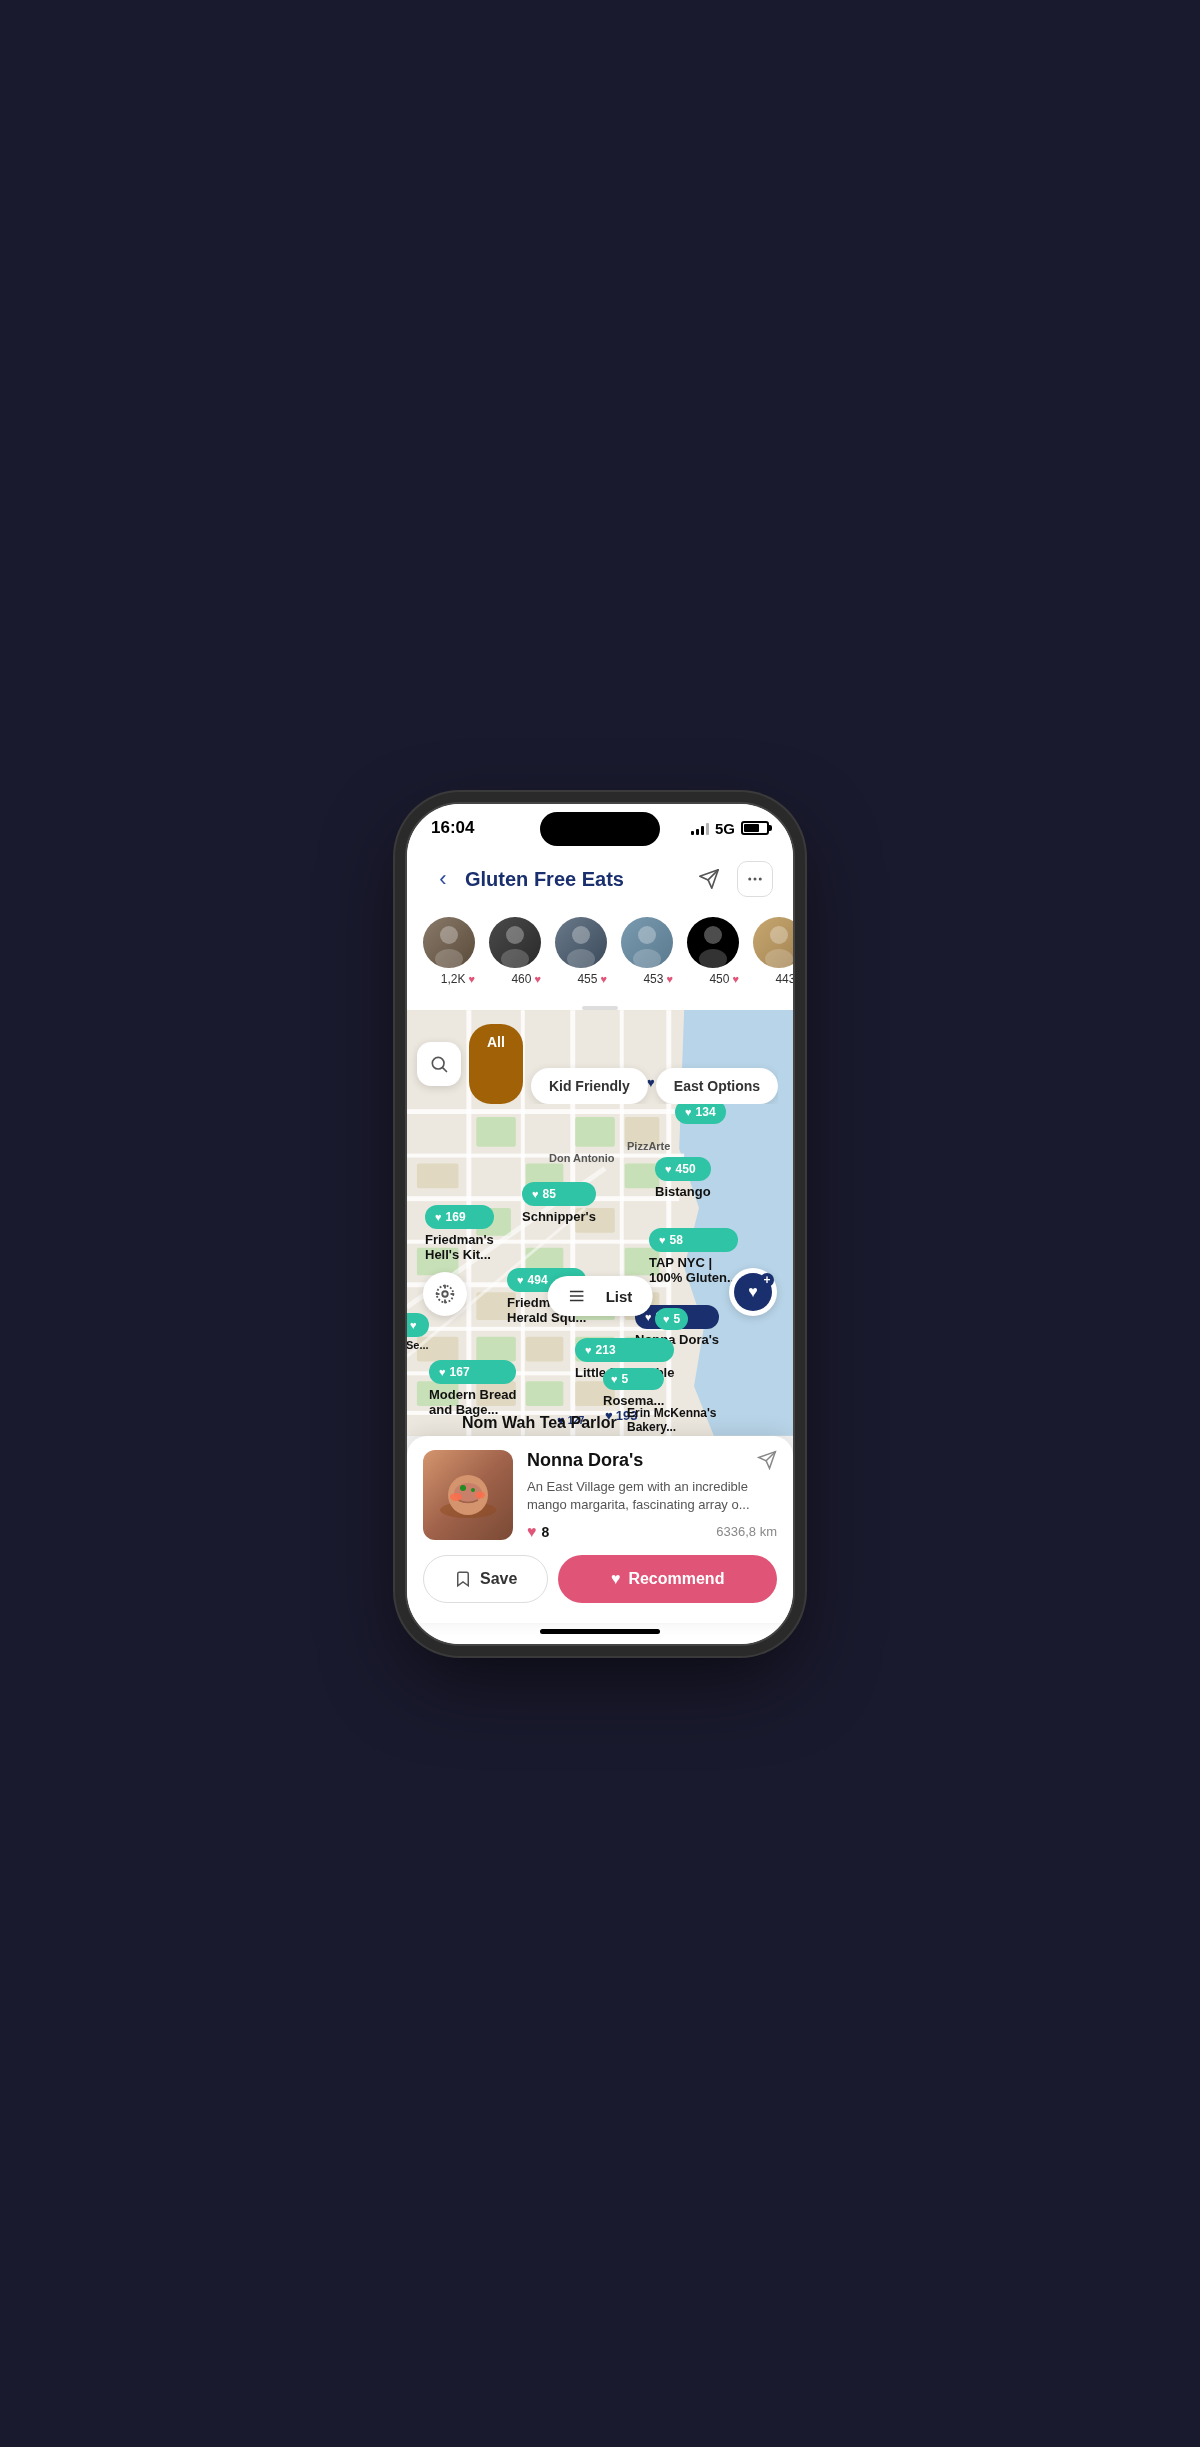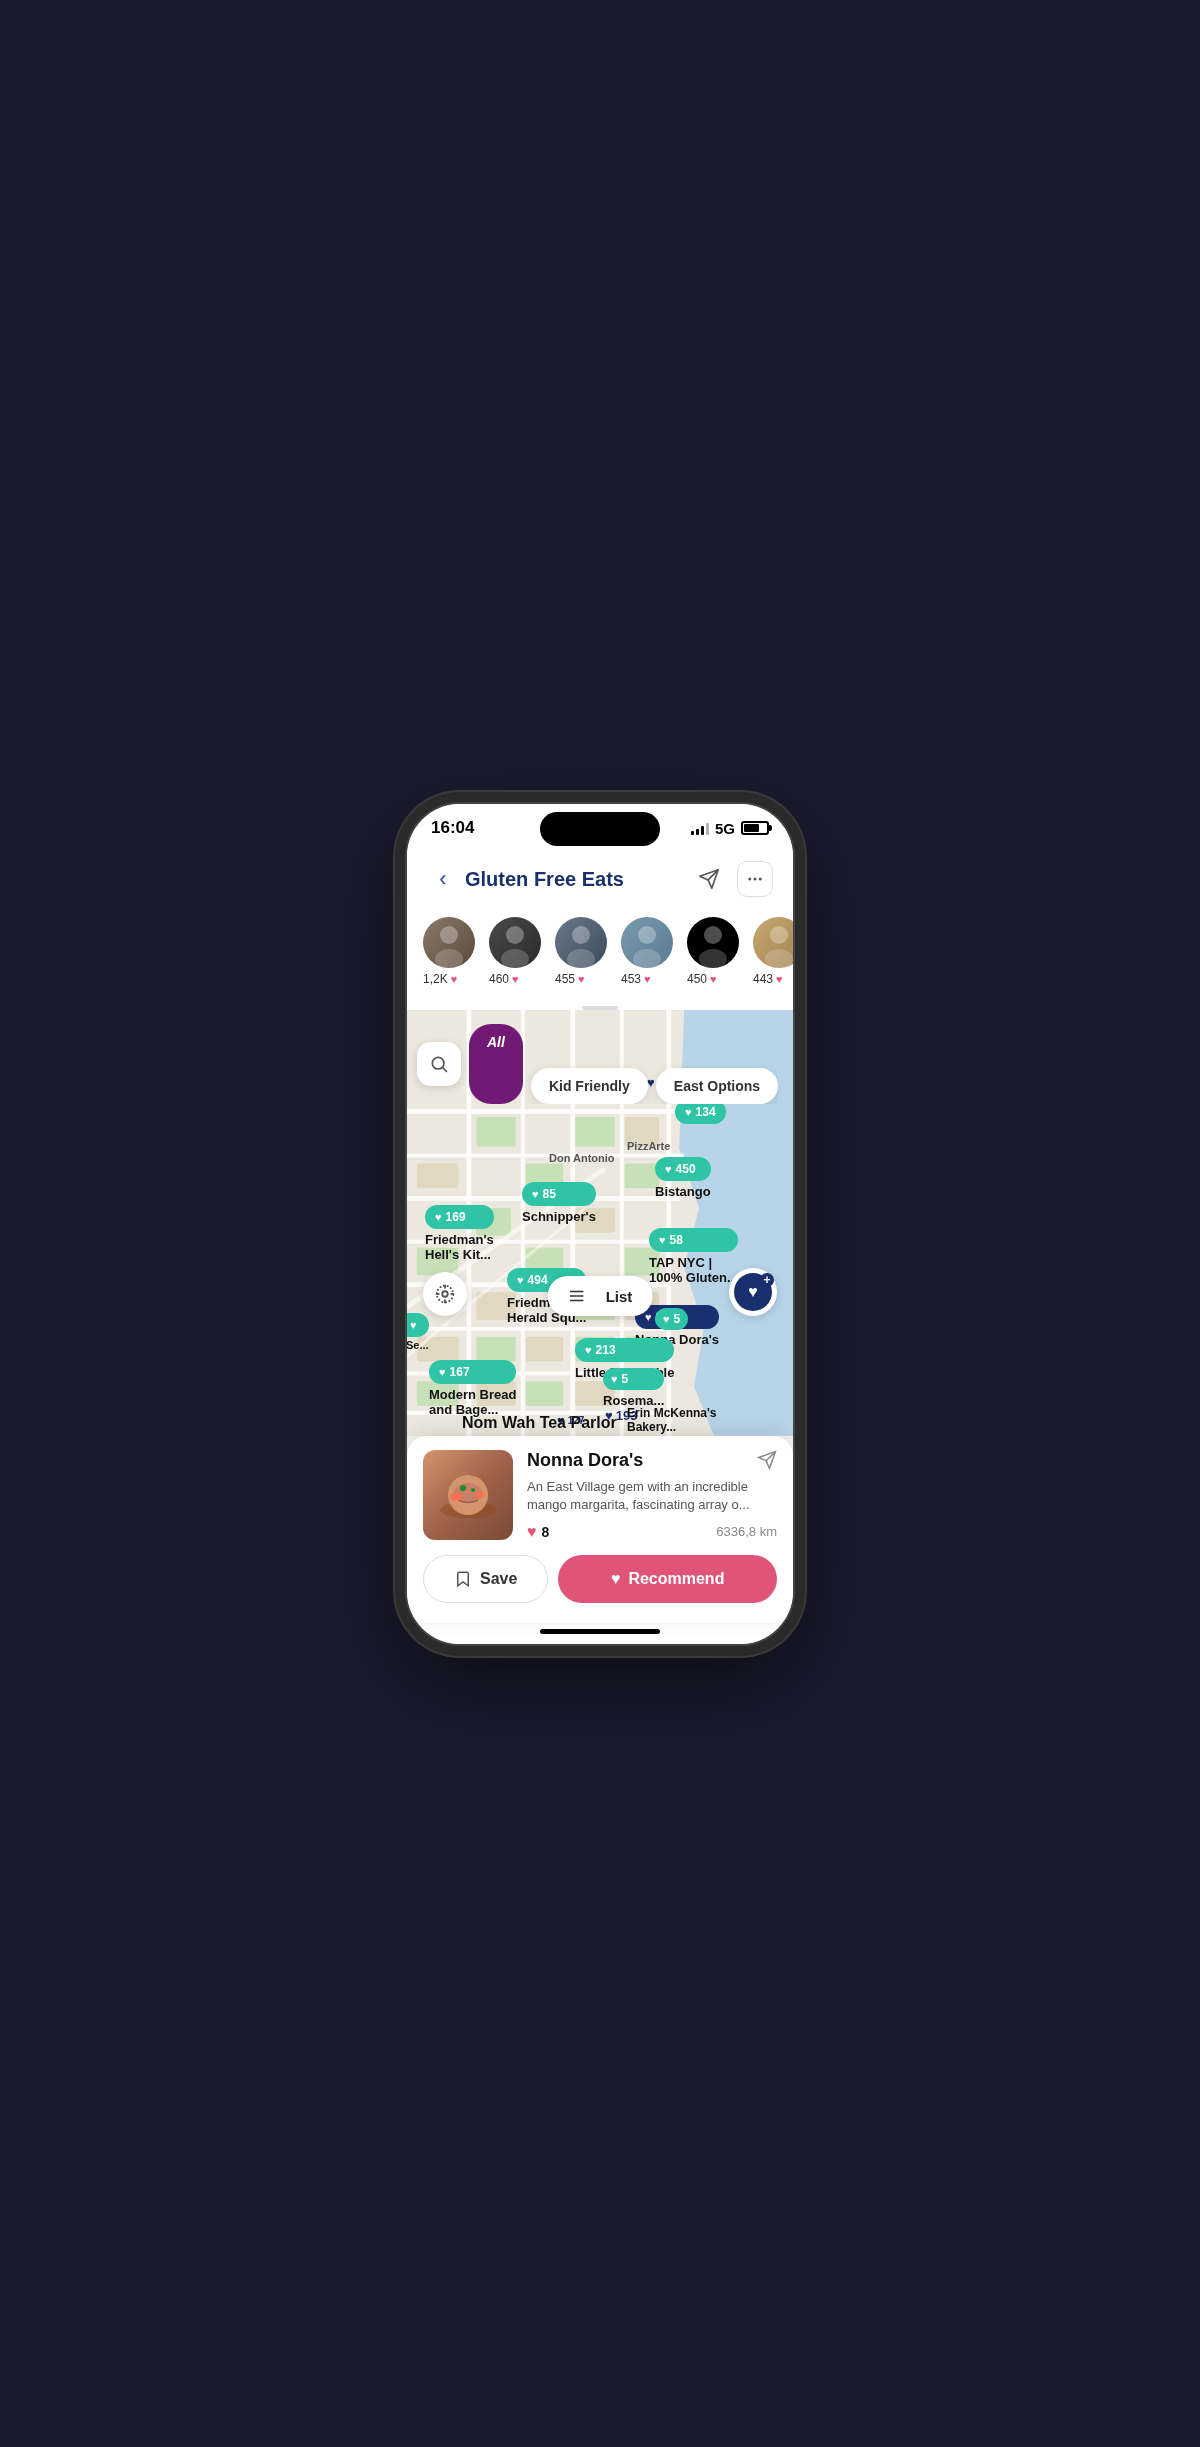--- a/index.html
+++ b/index.html
@@ -179,21 +179,21 @@
       gap: 14px;
       overflow-x: auto;
       scrollbar-width: none;
     }
 
     .followers-row::-webkit-scrollbar { display: none; }
 
     .follower-item {
       display: flex;
       flex-direction: column;
-      align-items: flex-start;
+      align-items: flex-end;
       gap: 4px;
       flex-shrink: 0;
     }
 
     .follower-avatar {
       width: 52px;
       height: 52px;
       border-radius: 50%;
       overflow: hidden;
       background: #ccc;
@@ -283,23 +283,22 @@
       padding: 10px 18px;
       border-radius: 22px;
       font-size: 14px;
       font-weight: 600;
       white-space: nowrap;
       cursor: pointer;
       flex-shrink: 0;
     }
 
     .filter-pill.active {
-      background: #701a75;
+      background: #a16207;
       color: white;
-      font-style: italic;
     }
 
     .filter-pill.inactive {
       background: white;
       color: #333;
       box-shadow: 0 2px 8px rgba(0,0,0,0.12);
       margin-top: 44px;
     }
 
     .pin-bubble {

